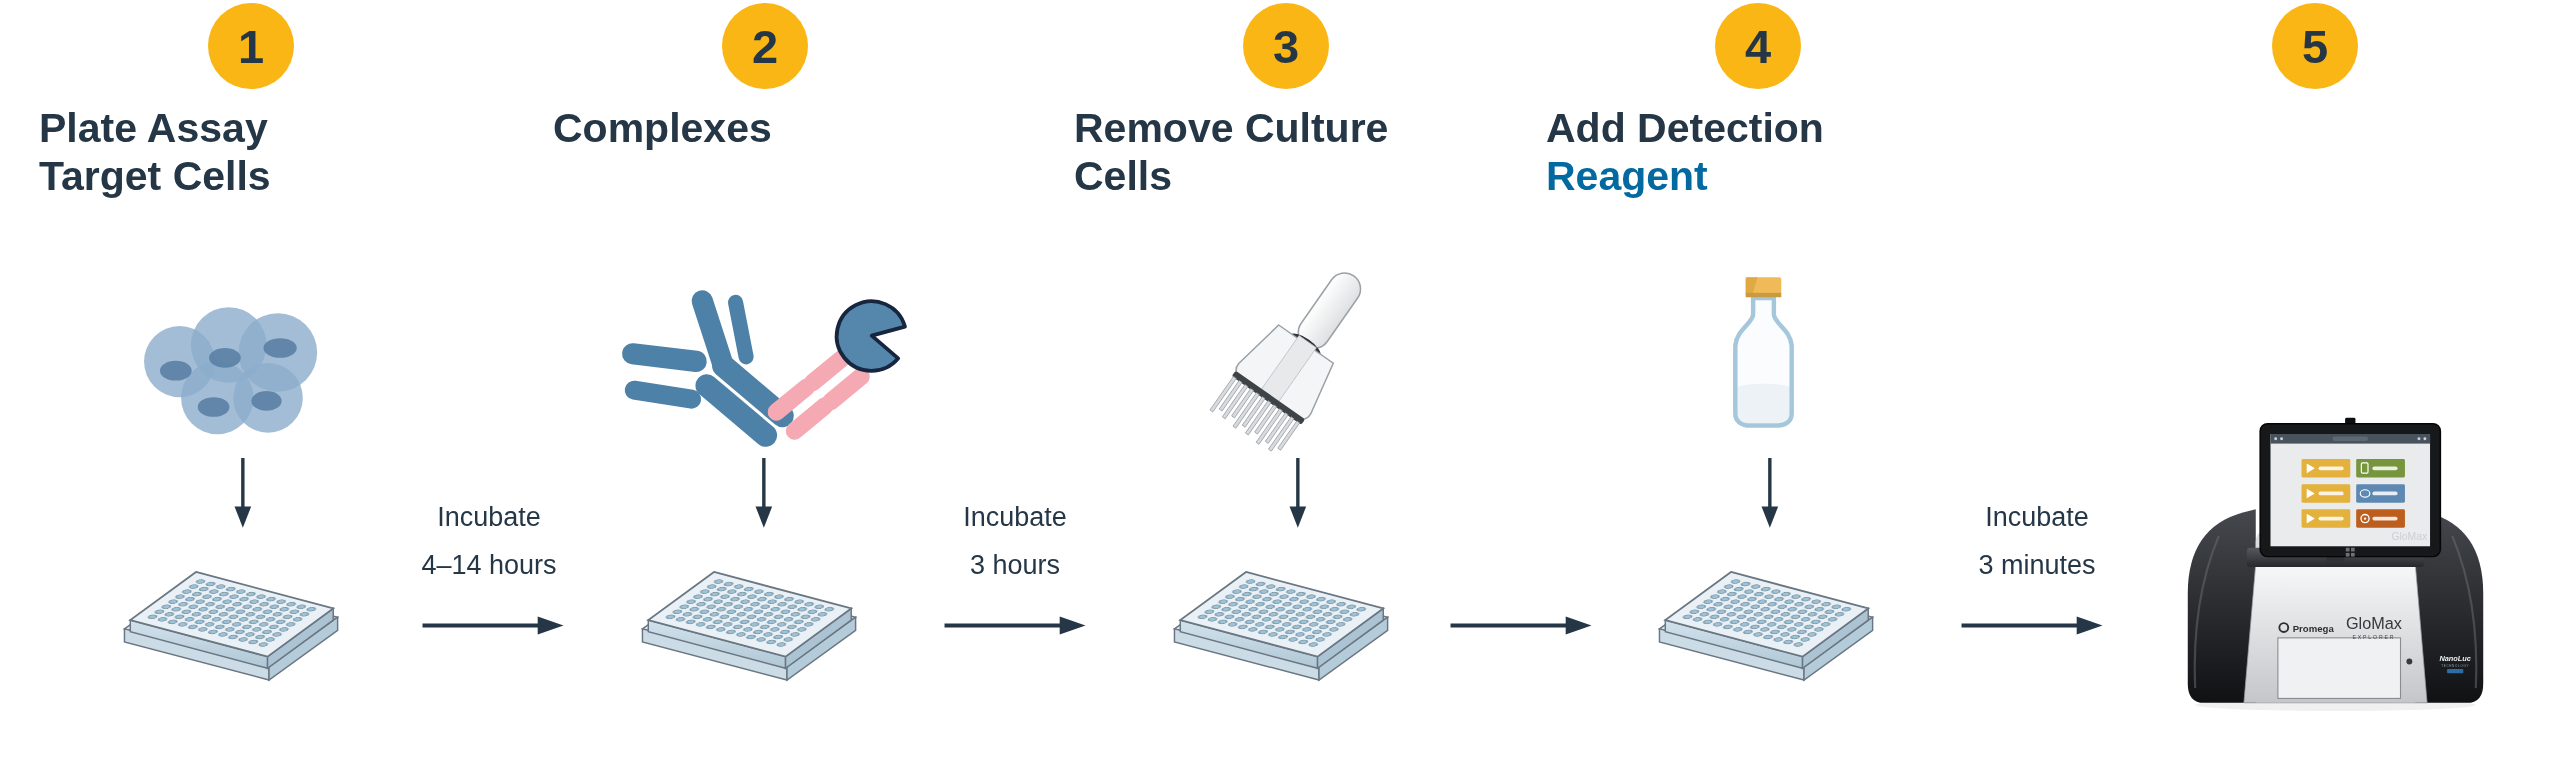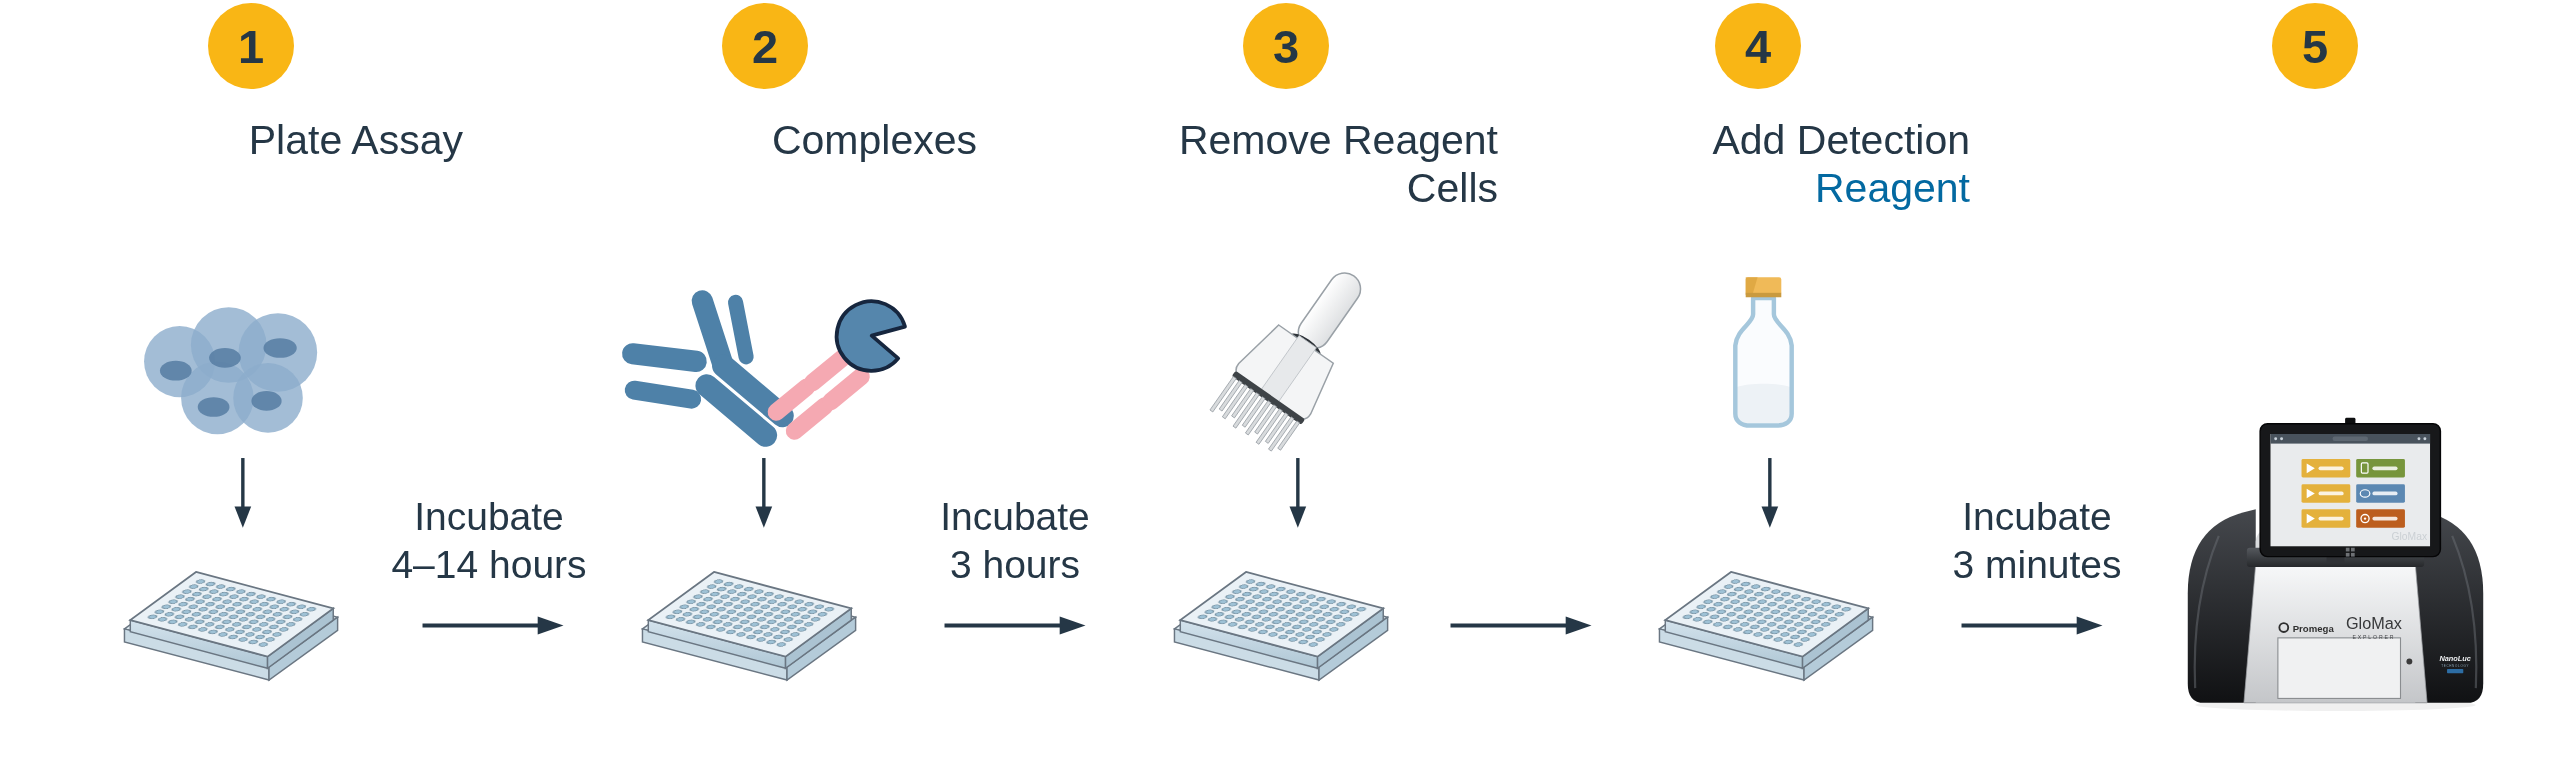--- a/index.html
+++ b/index.html
@@ -6,27 +6,27 @@
   .canvas{
     position:relative;width:2576px;height:761px;background:#ffffff;overflow:hidden;
     font-family:"Liberation Sans","DejaVu Sans",sans-serif;color:#253746;
   }
   .badge{
     position:absolute;width:86px;height:86px;border-radius:50%;
     background:#F9B615;display:flex;align-items:center;justify-content:center;
     font-size:47px;font-weight:bold;color:#253746;
   }
   .title{
-    position:absolute;width:424px;top:116px;text-align:right;
-    font-size:41px;font-weight:normal;line-height:48px;color:#253746;
+    position:absolute;width:424px;top:104px;text-align:left;
+    font-size:41px;font-weight:bold;line-height:48px;color:#253746;
   }
   .title .black{color:#0369a1;}
   .inc{
     position:absolute;width:318px;text-align:center;
-    font-size:39px;line-height:48px;color:#253746;
+    font-size:27px;line-height:48px;color:#253746;
   }
   .abs{position:absolute;}
   svg text{font-family:"Liberation Sans","DejaVu Sans",sans-serif;}
 </style>
 </head>
 <body>
 
 <div class="canvas">
 
   <svg width="0" height="0" style="position:absolute" aria-hidden="true">
@@ -69,26 +69,27 @@
     </div>
   <div class="badge" style="left:1715px;top:3px">
       <span>4</span>
     </div>
   <div class="badge" style="left:2272px;top:3px">
       <span>5</span>
     </div>
 
   <div class="title" style="left:39px">
     <div>Plate Assay</div>
+    <div>Target Cells</div>
   </div>
   <div class="title" style="left:553px">
     <div>Complexes</div>
   </div>
   <div class="title" style="left:1074px">
-    <div>Remove Reagent</div>
+    <div>Remove Culture</div>
     <div>Cells</div>
   </div>
   <div class="title" style="left:1546px">
     <div>Add Detection</div>
     <div class="black">Reagent</div>
   </div>
   <div class="title" style="left:2103px">
   </div>
 
   <svg class="abs" style="left:138px;top:286px" width="189" height="155" viewBox="0 0 250 205">

